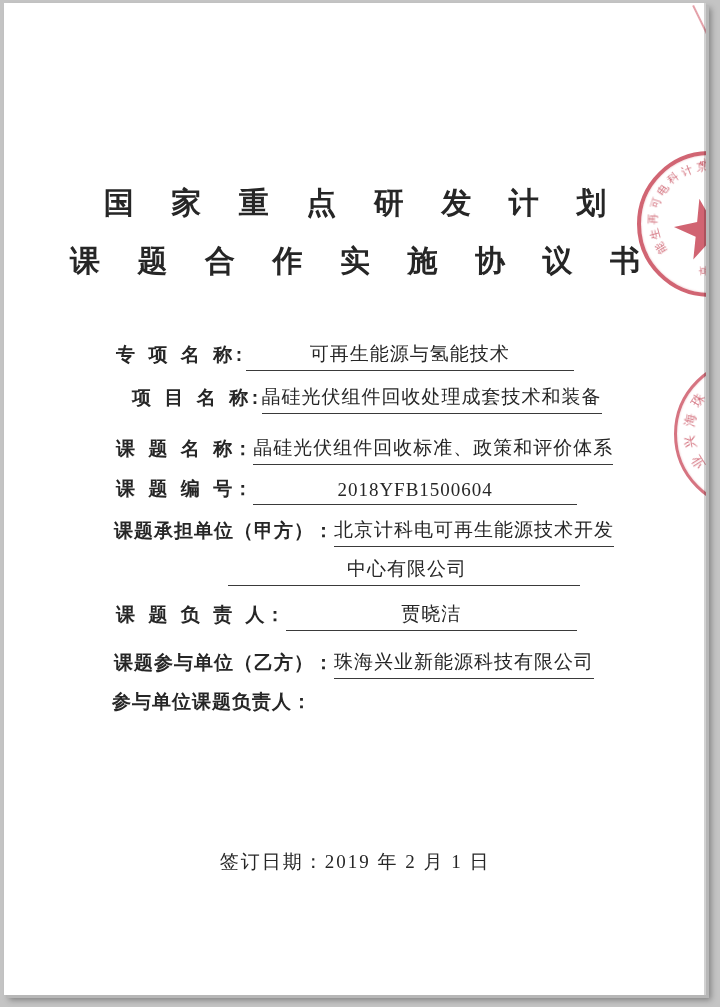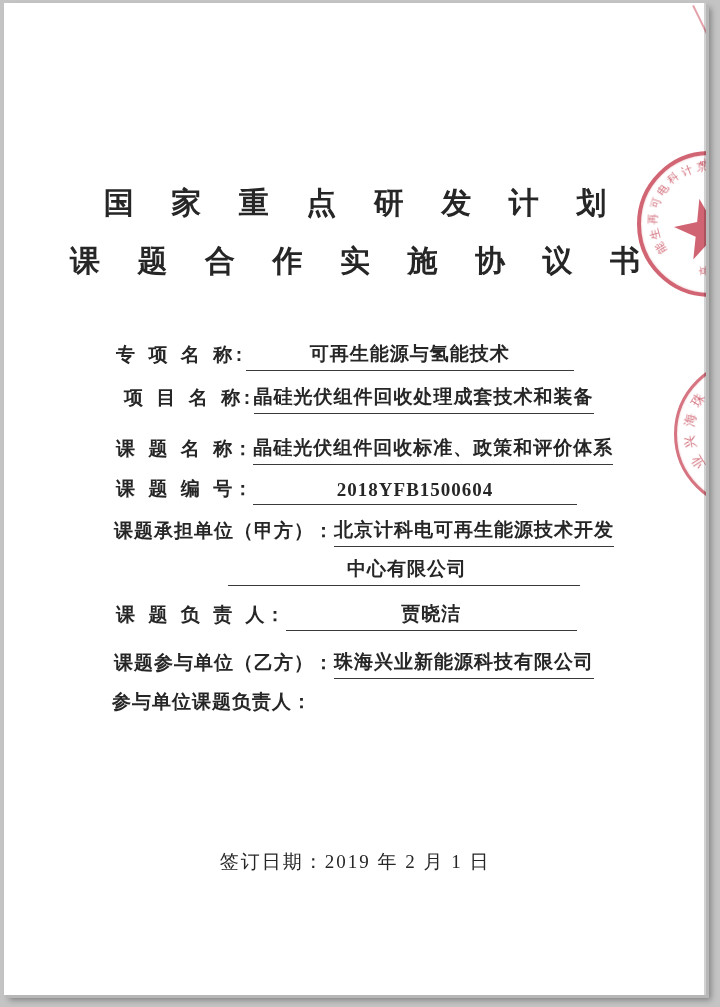--- a/index.html
+++ b/index.html
@@ -28,25 +28,25 @@
   .title-2{top:238px;}
   .row{
     position:absolute;display:flex;align-items:flex-end;
     font-size:19px;color:#262626;white-space:nowrap;
   }
   .row .lbl{
     font-weight:700;flex:0 0 auto;padding-bottom:3px;letter-spacing:1px;font-family:Liberation Mono, monospace;
   }
   .row .val{
     flex:1 1 auto;text-align:center;padding-bottom:3px;
-    border-bottom:1.7px solid #3a3a3a;font-weight:700;letter-spacing:1px;
+    border-bottom:1.7px solid #3a3a3a;font-weight:400;letter-spacing:1px;
   }
   .val-left{text-align:left;padding-left:6px;}
   .r1{left:112px;right:132px;top:338px;}
-  .r2{left:120px;right:132px;top:381px;}
+  .r2{left:128px;right:132px;top:381px;}
   .r3{left:112px;right:129px;top:432px;}
   .r4{left:112px;right:129px;top:473px;}
   .r5{left:110px;right:126px;top:514px;}
   .r5b{left:224px;right:126px;top:553px;}
   .r6{left:112px;right:129px;top:598px;}
   .r7{left:110px;right:132px;top:646px;}
   .r8{left:108px;right:134px;top:686px;}
   .w1{flex-basis:132px;}
   .w5{flex-basis:188px;}
   .w6{flex-basis:150px;}

